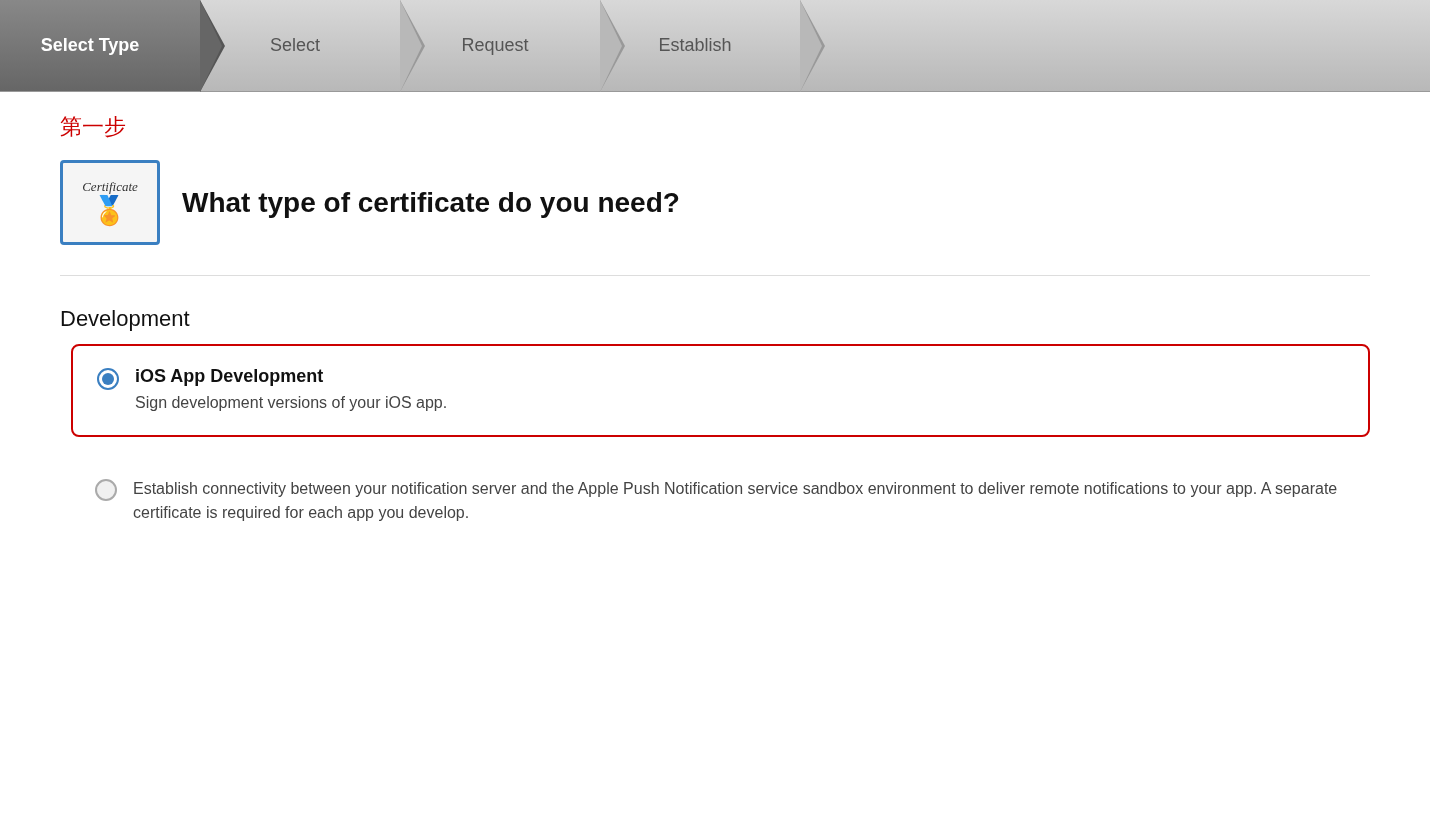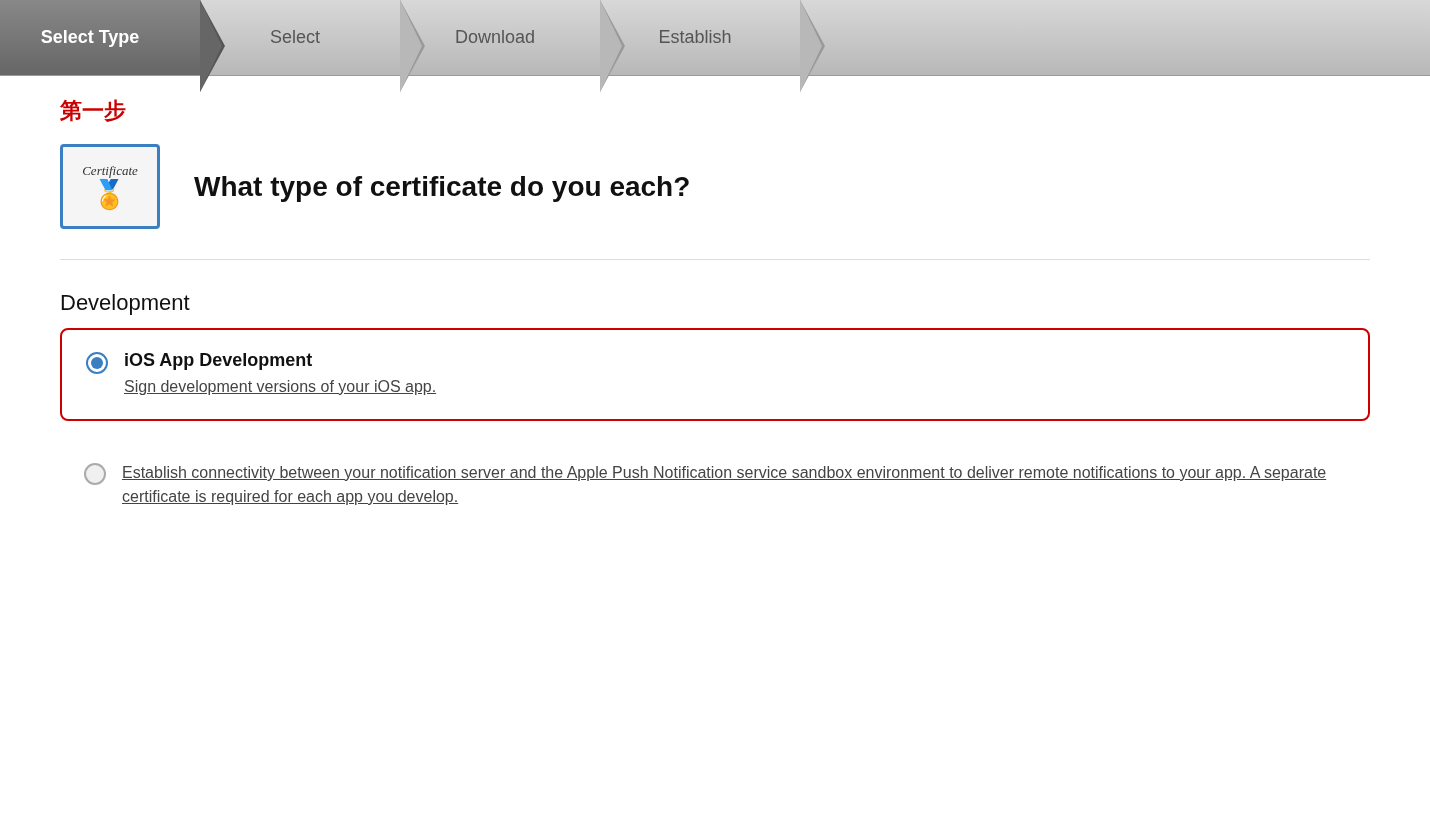--- a/index.html
+++ b/index.html
@@ -9,21 +9,21 @@
       width: 1430px;
       min-height: 838px;
       overflow-x: hidden;
     }
 
     
     .wizard-header {
       display: flex;
       align-items: stretch;
       background: linear-gradient(to bottom, #d8d8d8 0%, #b8b8b8 100%);
-      height: 76px;
+      height: 92px;
       border-bottom: 1px solid #999;
     }
 
     .wizard-step {
       display: flex;
       align-items: center;
       justify-content: center;
       position: relative;
       padding: 0 40px 0 30px;
       font-size: 18px;
@@ -79,28 +79,28 @@
     }
 
     
     .page-body {
       padding: 20px 60px 40px 60px;
     }
 
     .step-label {
       color: #cc0000;
       font-size: 22px;
-      font-weight: 700;
+      font-weight: 400;
       margin-bottom: 18px;
     }
 
     .cert-header {
       display: flex;
       align-items: center;
-      gap: 34px;
+      gap: 22px;
       margin-bottom: 30px;
     }
 
     .cert-icon {
       width: 100px;
       height: 85px;
       border: 3px solid #3a7fc1;
       border-radius: 4px;
       background: #f5f5f5;
       display: flex;
@@ -148,20 +148,21 @@
     }
 
     
     .option-row {
       display: flex;
       align-items: flex-start;
       gap: 16px;
       padding: 20px 24px;
       margin-bottom: 0;
       border-radius: 8px;
+      margin-left: 11px;
     }
 
     .option-row.selected {
       border: 2px solid #cc0000;
       border-radius: 8px;
       margin-bottom: 20px;
     }
 
     .option-row.unselected {
       border: none;
@@ -203,53 +204,52 @@
       font-size: 18px;
       font-weight: 700;
       color: #111;
       margin-bottom: 4px;
     }
 
     .option-desc {
       font-size: 16px;
       color: #444;
       line-height: 1.5;
-      text-decoration: underline;
     }
   </style>
 </head>
 <body>
 
 <div class="wizard-header">
   <div class="wizard-step active">
     <span>Select Type</span>
   </div>
   <div class="wizard-step">
     <span>Select</span>
   </div>
   <div class="wizard-step">
-    <span>Download</span>
+    <span>Request</span>
   </div>
   <div class="wizard-step">
     <span>Establish</span>
   </div>
 </div>
 
 <div class="page-body">
 
   <div class="step-label">第一步</div>
 
   <div class="cert-header">
     <div class="cert-icon">
       <div class="cert-icon-inner">
         <div class="cert-scroll-text">Certificate</div>
         <div class="cert-seal">🏅</div>
       </div>
     </div>
-    <h1 class="cert-question">What type of certificate do you each?</h1>
+    <h1 class="cert-question">What type of certificate do you need?</h1>
   </div>
 
   <hr class="divider">
 
   <h2 class="section-title">Development</h2>
 
   <div class="option-row selected">
     <div class="radio-btn checked"></div>
     <div class="option-content">
       <div class="option-title">iOS App Development</div>

